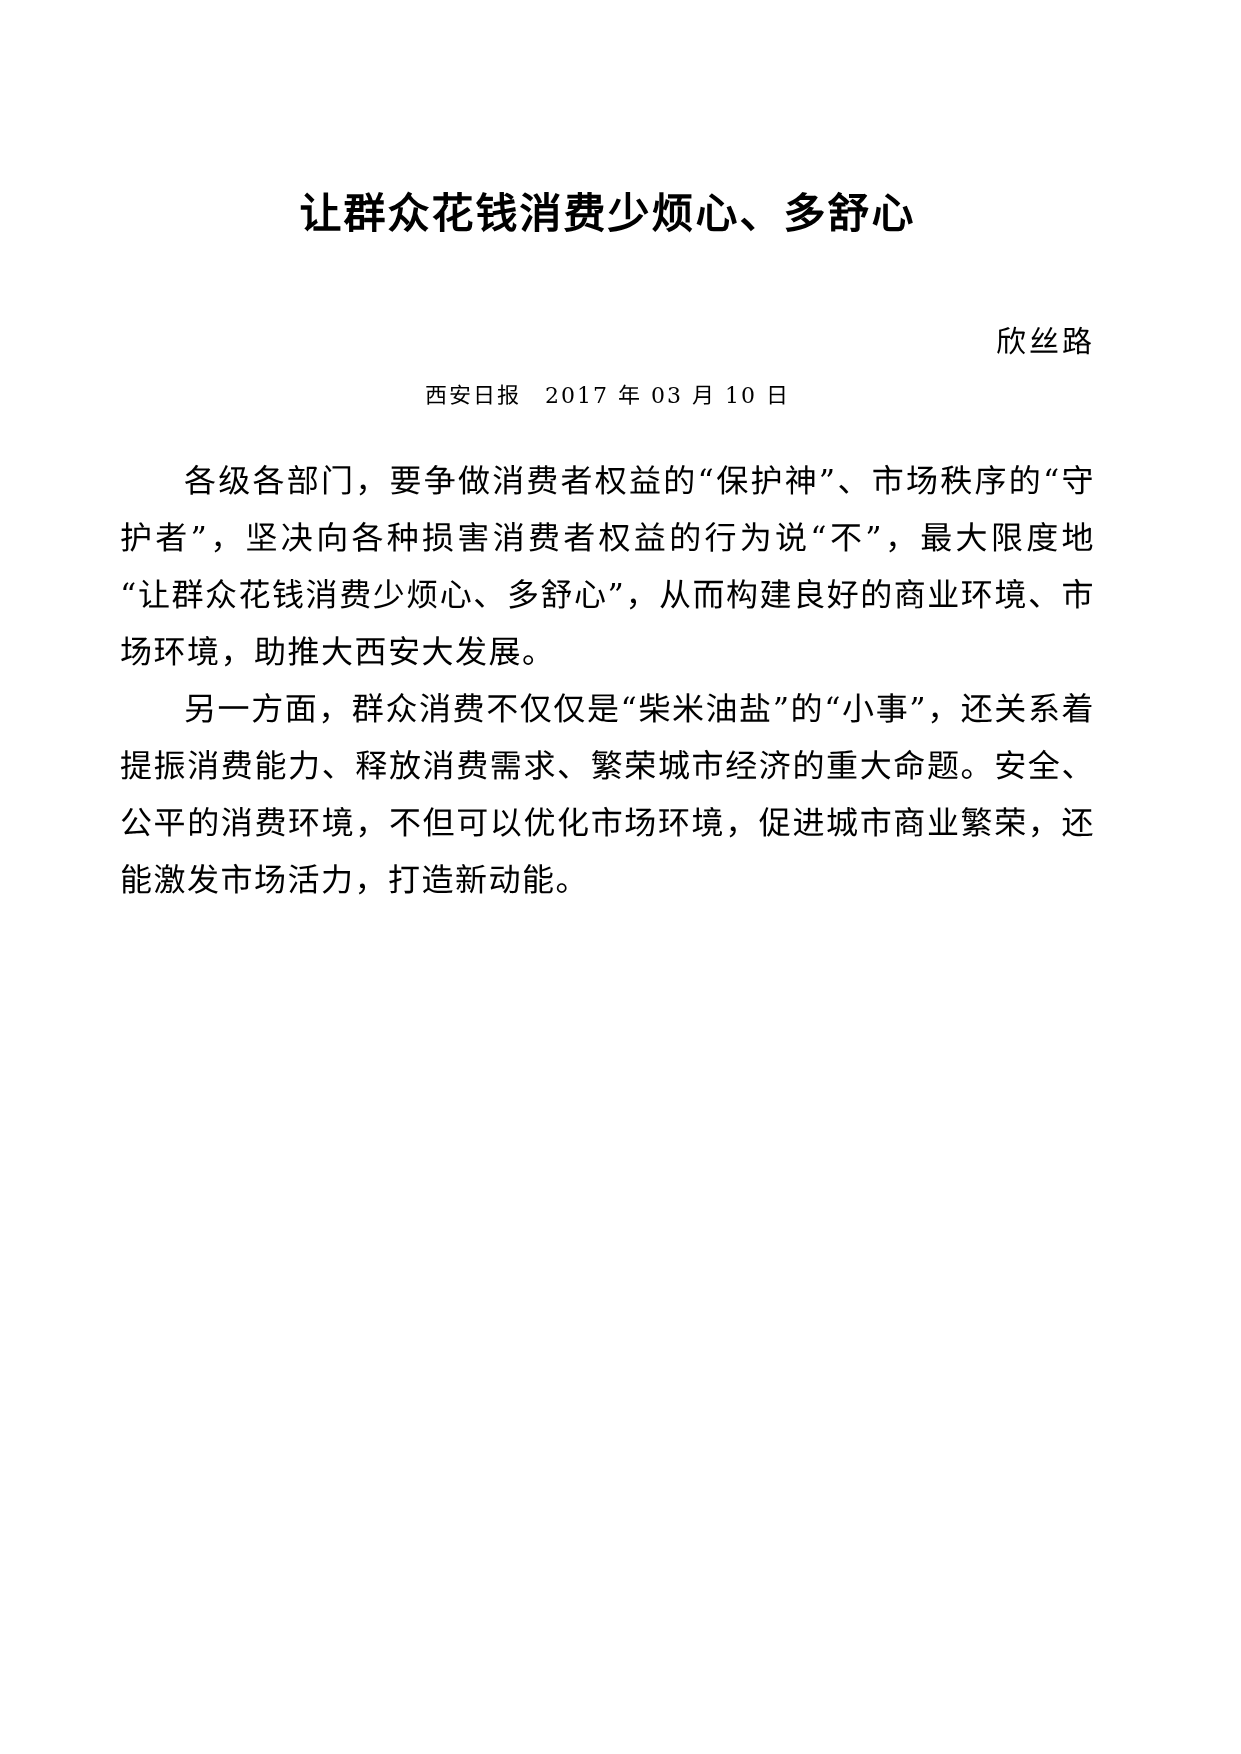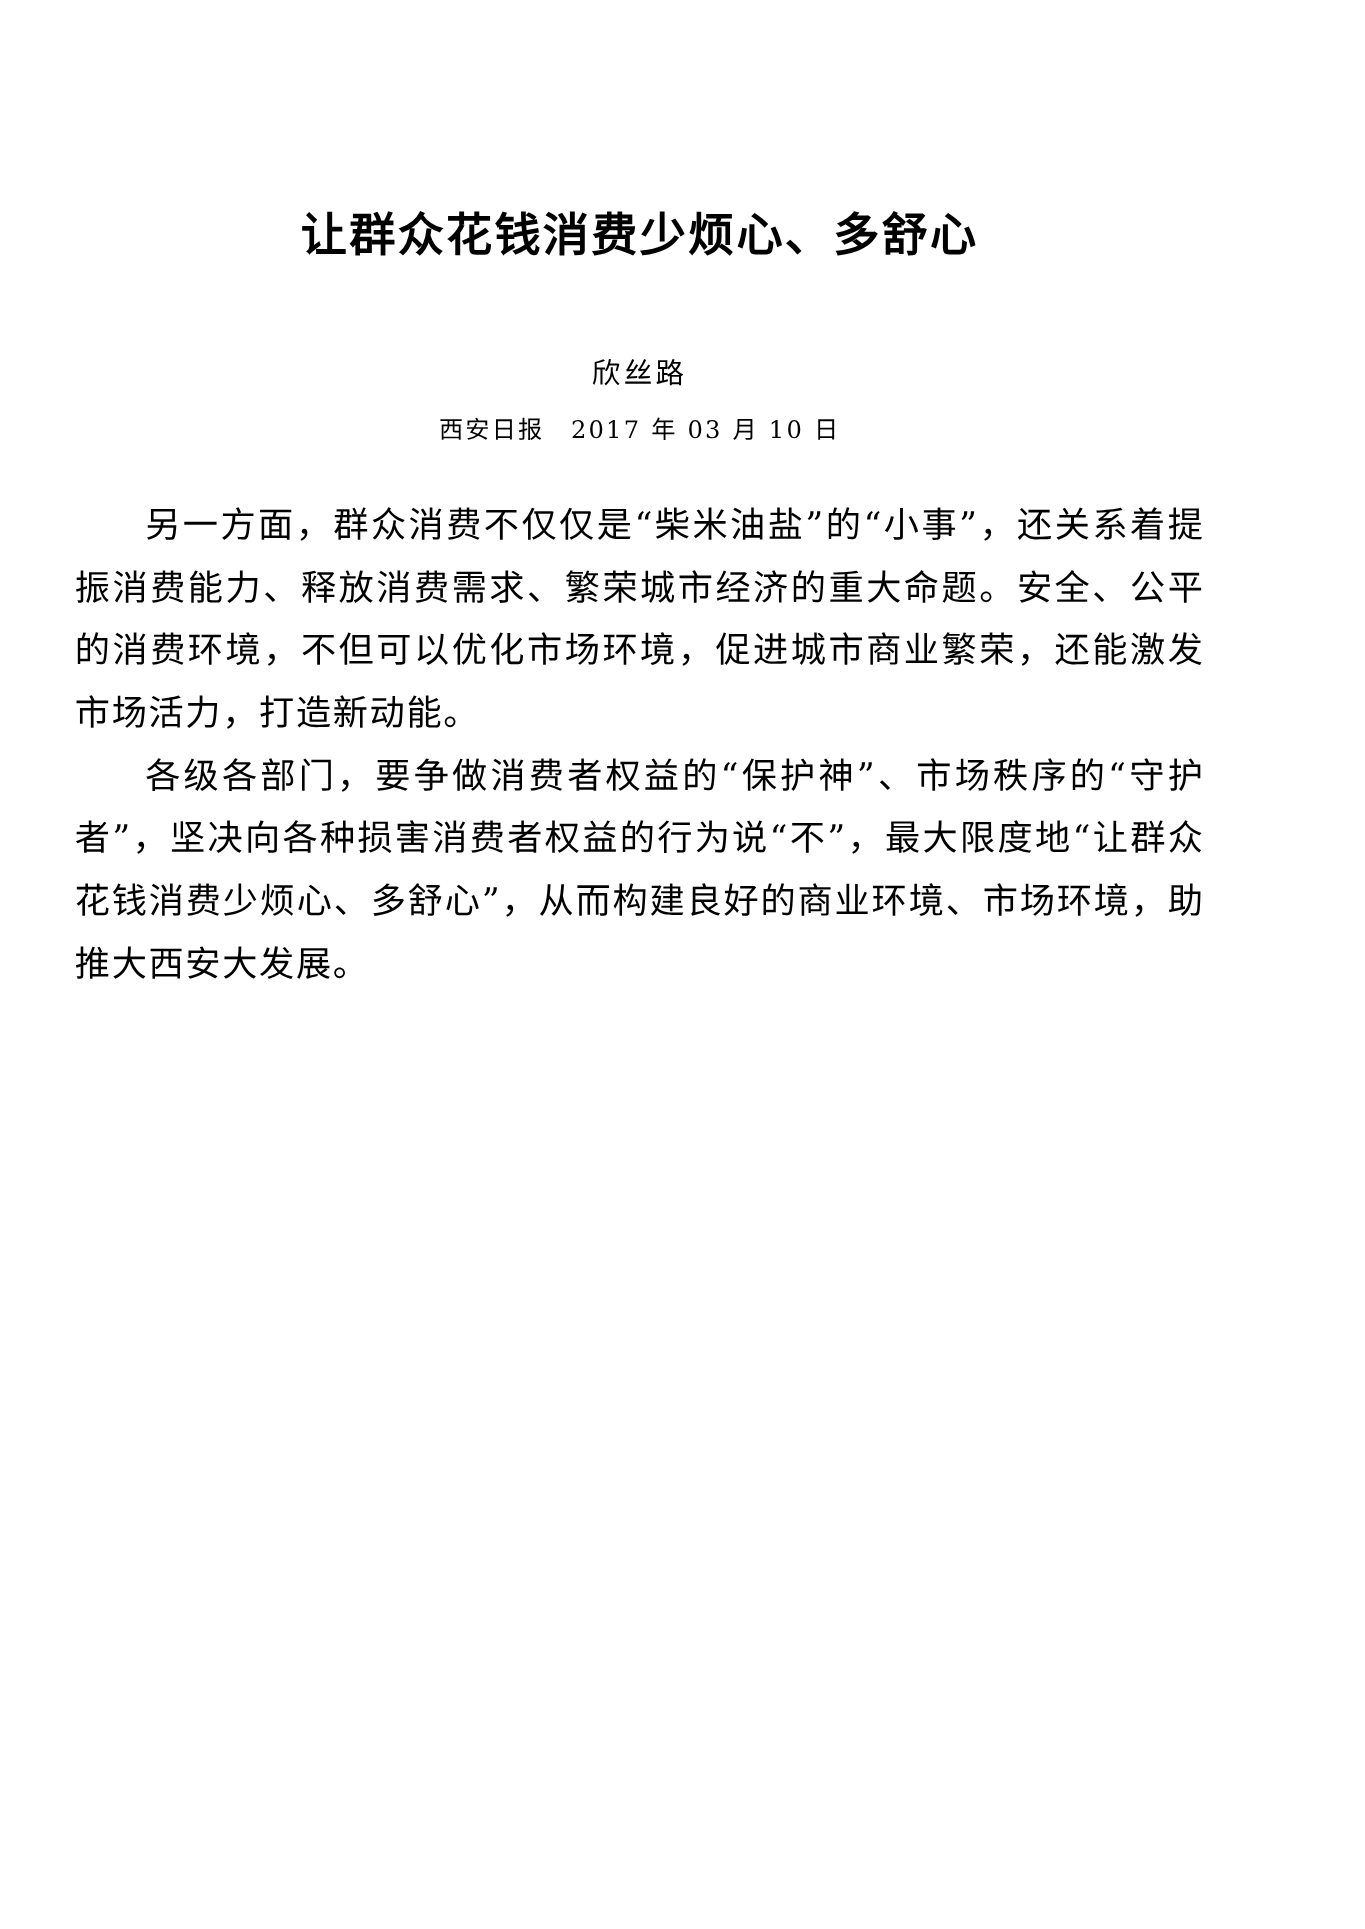--- a/index.html
+++ b/index.html
@@ -8,37 +8,37 @@
     background: #ffffff;
   }
   .page {
     position: relative;
     width: 1241px;
     height: 1274px;
     margin: 0 auto;
     background: #ffffff;
     color: #000000;
     box-sizing: border-box;
-    padding: 188px 146px 0 68px;
+    padding: 188px 146px 0 120px;
     font-family: "DejaVu Serif", "Liberation Serif", serif;
     overflow: hidden;
   }
   .doc-title {
     margin: 0;
     text-align: center;
     font-size: 42px;
     font-weight: bold;
     letter-spacing: 2px;
     line-height: 1.25;
     font-family: "DejaVu Serif", "Liberation Serif", serif;
   }
   .doc-author {
     margin: 86px 0 0 0;
-    text-align: center;
-    font-size: 26px;
+    text-align: right;
+    font-size: 30px;
     letter-spacing: 3px;
     line-height: 1.0;
   }
   .doc-source {
     margin: 28px 0 0 0;
     text-align: center;
     font-size: 22px;
     letter-spacing: 2px;
     line-height: 1.0;
   }
@@ -60,16 +60,16 @@
 <body>
 
 <div class="page">
   <h1 class="doc-title">让群众花钱消费少烦心、多舒心</h1>
 
   <div class="doc-author">欣丝路</div>
 
   <div class="doc-source">西安日报　2017 年 03 月 10 日</div>
 
   <div class="doc-body">
+    <p>各级各部门，要争做消费者权益的“保护神”、市场秩序的“守护者”，坚决向各种损害消费者权益的行为说“不”，最大限度地“让群众花钱消费少烦心、多舒心”，从而构建良好的商业环境、市场环境，助推大西安大发展。</p>
     <p>另一方面，群众消费不仅仅是“柴米油盐”的“小事”，还关系着提振消费能力、释放消费需求、繁荣城市经济的重大命题。安全、公平的消费环境，不但可以优化市场环境，促进城市商业繁荣，还能激发市场活力，打造新动能。</p>
-    <p>各级各部门，要争做消费者权益的“保护神”、市场秩序的“守护者”，坚决向各种损害消费者权益的行为说“不”，最大限度地“让群众花钱消费少烦心、多舒心”，从而构建良好的商业环境、市场环境，助推大西安大发展。</p>
   </div>
 </div>
 
 </body></html>

